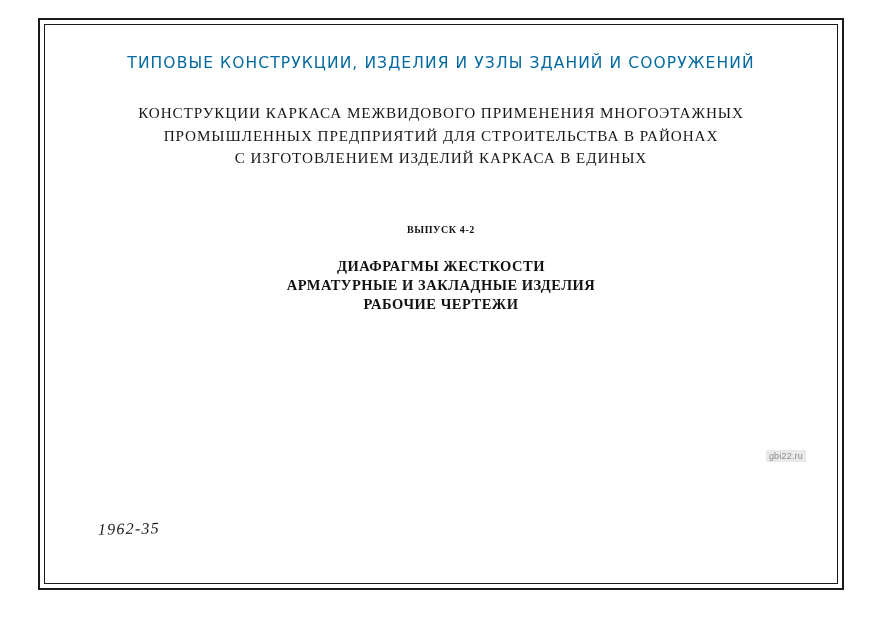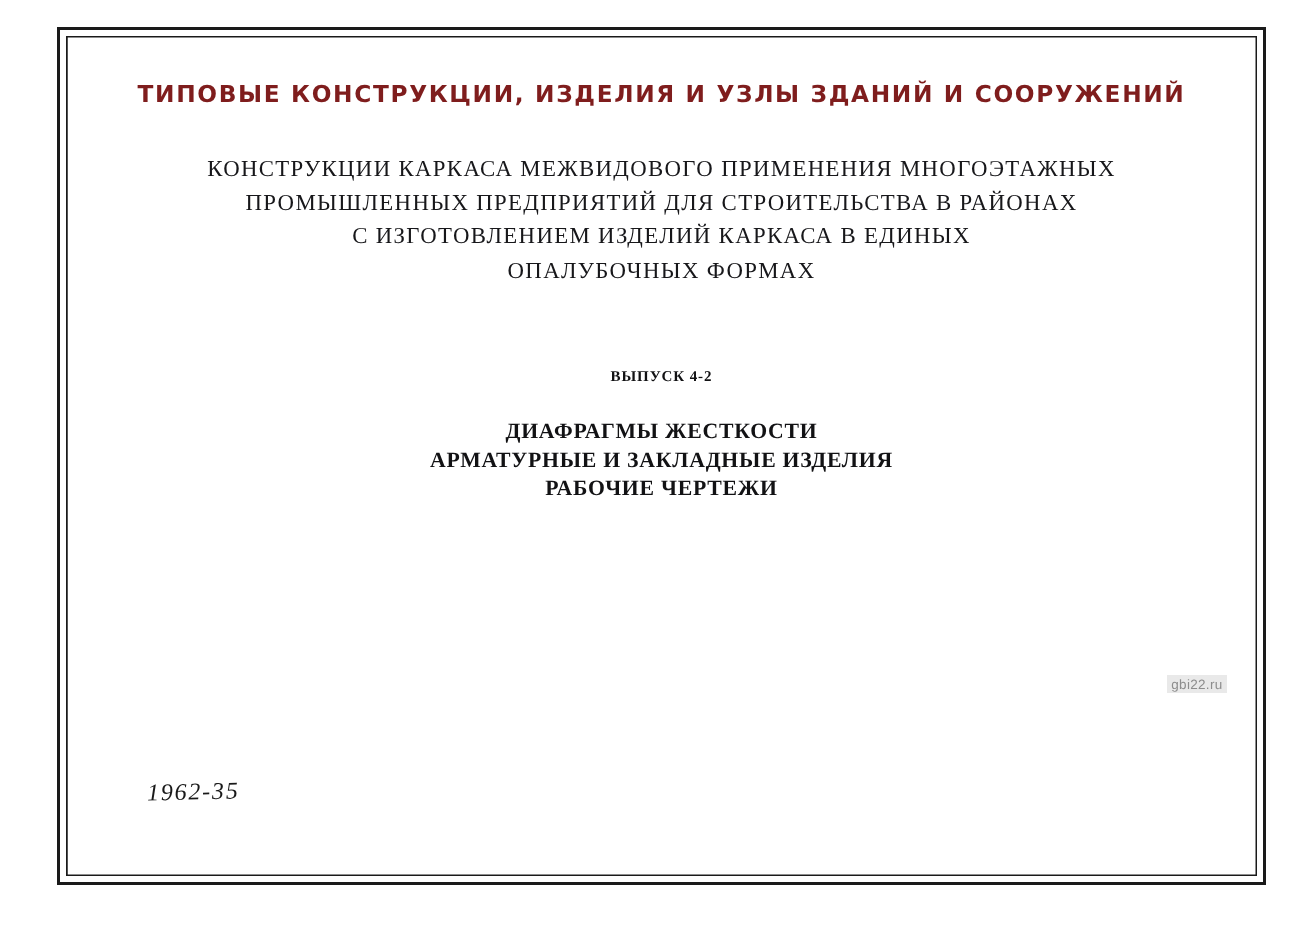--- a/index.html
+++ b/index.html
@@ -56,23 +56,22 @@
     width: 778px;
     height: 544px;
     box-sizing: border-box;
   }
 
   .hdr-line {
     text-align: center;
     font-family: "DejaVu Sans", sans-serif;
     font-size: 15.5px;
     letter-spacing: 1.1px;
-    color: #7f1d1d;
+    color: #0369a1;
     margin-top: 22px;
-    font-weight: bold;
   }
 
   .series {
     text-align: center;
     font-family: "DejaVu Sans", sans-serif;
     font-size: 30px;
     letter-spacing: 2.2px;
     color: #111114;
     margin-top: 24px;
     white-space: pre;
@@ -122,21 +121,21 @@
     font-family: "Liberation Serif", serif;
     font-style: italic;
     font-size: 16px;
     letter-spacing: 1.2px;
     color: #191919;
     transform: rotate(-1.2deg);
   }
 
   .watermark {
     position: absolute;
-    right: 12px;
+    right: 24px;
     top: 418px;
     font-family: "Liberation Sans", sans-serif;
     font-size: 9px;
     color: #8d8d8d;
     background: #e9e9e9;
     padding: 1px 3px;
     letter-spacing: 0.2px;
   }
 </style>
 </head>
@@ -150,21 +149,20 @@
 
   <div class="content">
 
     <div class="hdr-line">ТИПОВЫЕ КОНСТРУКЦИИ, ИЗДЕЛИЯ И УЗЛЫ ЗДАНИЙ И СООРУЖЕНИЙ</div>
 
 
     <div class="desc">
       <div>КОНСТРУКЦИИ КАРКАСА МЕЖВИДОВОГО ПРИМЕНЕНИЯ МНОГОЭТАЖНЫХ</div>
       <div>ПРОМЫШЛЕННЫХ ПРЕДПРИЯТИЙ ДЛЯ СТРОИТЕЛЬСТВА В РАЙОНАХ</div>
       <div>С ИЗГОТОВЛЕНИЕМ ИЗДЕЛИЙ КАРКАСА В ЕДИНЫХ</div>
-      <div>ОПАЛУБОЧНЫХ ФОРМАХ</div>
     </div>
 
     <div class="issue">ВЫПУСК 4-2</div>
 
     <div class="subtitle">
       <div>ДИАФРАГМЫ ЖЕСТКОСТИ</div>
       <div>АРМАТУРНЫЕ И ЗАКЛАДНЫЕ ИЗДЕЛИЯ</div>
       <div>РАБОЧИЕ ЧЕРТЕЖИ</div>
     </div>
 

